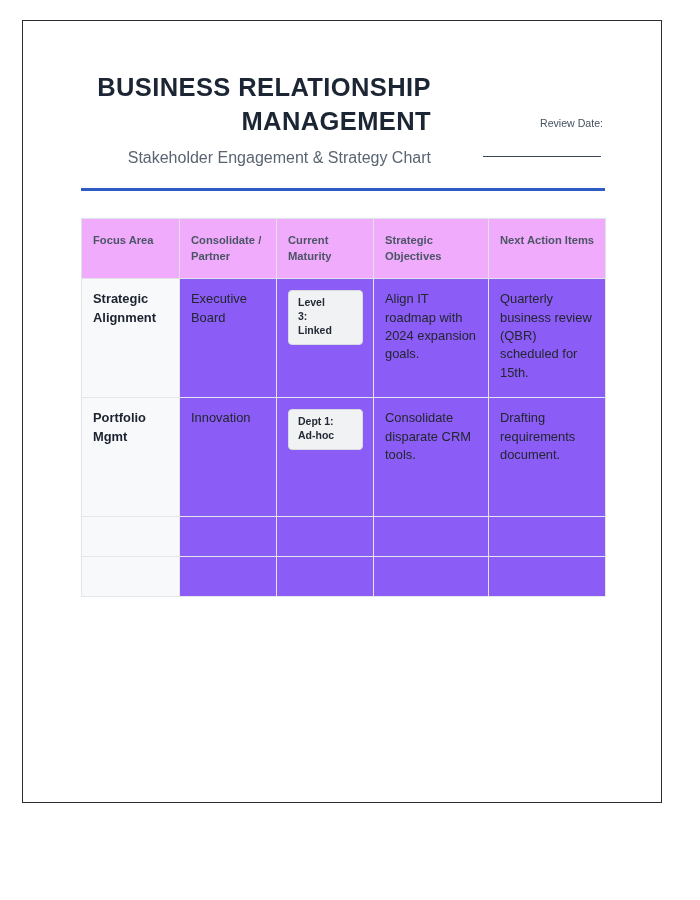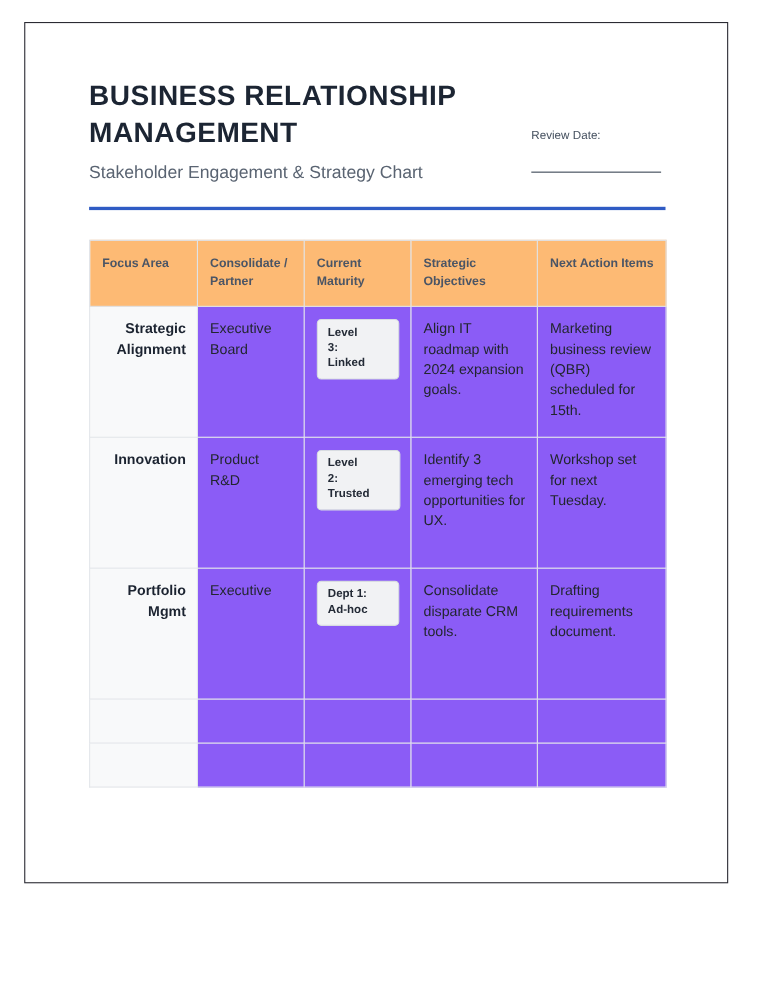--- a/index.html
+++ b/index.html
@@ -32,20 +32,21 @@
     position: absolute;
     left: 58px;
     top: 50px;
     width: 524px;
   }
 
   
   #doc-header {
     position: relative;
     padding-bottom: 10px;
+    text-align: right;
   }
   #title-block {
     width: 350px;
   }
   #doc-title {
     font-size: 25.5px;
     font-weight: bold;
     color: #1c2533;
     letter-spacing: 0.4px;
     line-height: 1.33;
@@ -95,40 +96,39 @@
     table-layout: fixed;
   }
   #strategy-table th,
   #strategy-table td {
     border: 1px solid #e3e6ea;
     vertical-align: top;
     padding: 11px 10px 11px 11px;
     text-align: left;
   }
   #strategy-table thead th {
-    background: #fdba74;
+    background: #f0abfc;
     color: #4b5565;
     font-size: 11.2px;
     font-weight: bold;
     line-height: 1.42;
     padding-top: 14px;
     padding-bottom: 14px;
     border-color: #dfe3e8;
   }
   #strategy-table tbody td {
     font-size: 12.9px;
     color: #22262e;
     line-height: 1.42;
     background: #8b5cf6;
   }
   #strategy-table tbody td.focus-cell {
     background: #f8f9fa;
     font-weight: bold;
     color: #1b2330;
-    text-align: right;
   }
   #strategy-table tbody tr.data-row td {
     height: 96px;
   }
   #strategy-table tbody tr.blank-row td {
     height: 27px;
     padding-top: 6px;
     padding-bottom: 6px;
   }
 
@@ -192,37 +192,28 @@
       </thead>
       <tbody>
 
         <tr class="data-row">
           <td class="focus-cell">Strategic Alignment</td>
           <td>Executive Board</td>
           <td>
             <span class="maturity-badge">Level 3: Linked</span>
           </td>
           <td>Align IT roadmap with 2024 expansion goals.</td>
-          <td>Marketing business review (QBR) scheduled for 15th.</td>
-        </tr>
-
-
-        <tr class="data-row">
-          <td class="focus-cell">Innovation</td>
-          <td>Product R&amp;D</td>
-          <td>
-            <span class="maturity-badge">Level 2: Trusted</span>
-          </td>
-          <td>Identify 3 emerging tech opportunities for UX.</td>
-          <td>Workshop set for next Tuesday.</td>
-        </tr>
+          <td>Quarterly business review (QBR) scheduled for 15th.</td>
+        </tr>
+
+
 
         <tr class="data-row">
           <td class="focus-cell">Portfolio Mgmt</td>
-          <td>Executive</td>
+          <td>Innovation</td>
           <td>
             <span class="maturity-badge">Dept 1: Ad-hoc</span>
           </td>
           <td>Consolidate disparate CRM tools.</td>
           <td>Drafting requirements document.</td>
         </tr>
 
         <tr class="blank-row">
           <td class="focus-cell"></td>
           <td></td>

